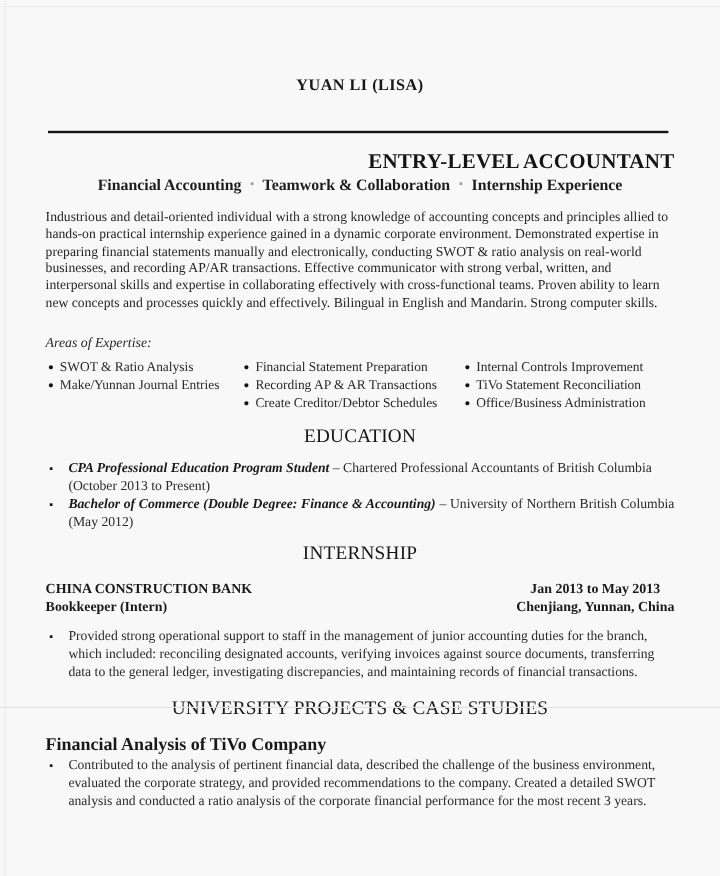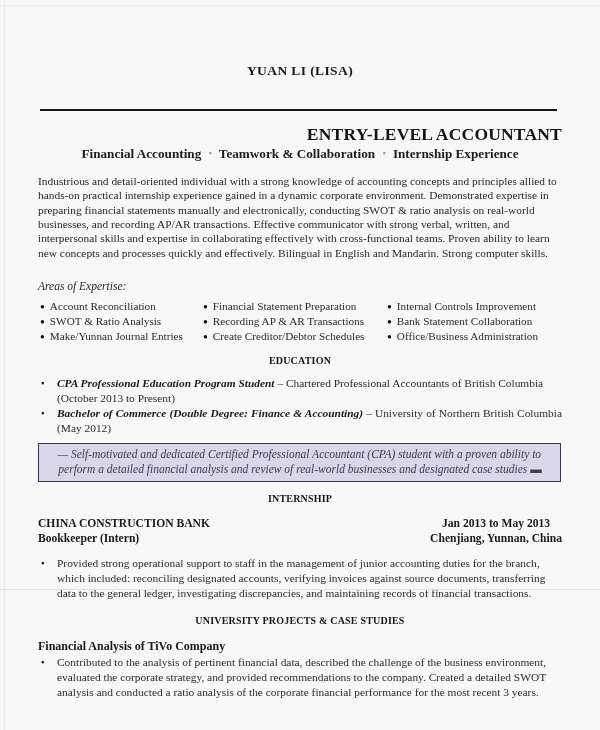--- a/index.html
+++ b/index.html
@@ -46,21 +46,21 @@
   .aoe-grid { margin-top: 7px; display: flex; padding-left: 2px; }
   .aoe-col { display: flex; flex-direction: column; }
   .aoe-col-1 { width: 163px; }
   .aoe-col-2 { width: 184px; }
   .aoe-col-3 { flex: 1; }
   .aoe-item { font-size: 11.2px; line-height: 14.6px; white-space: nowrap; }
   .dot { font-size: 8px; vertical-align: 1.5px; margin-right: 5px; color: #111; }
 
   h3.sec {
     margin-top: 11px; text-align: center;
-    font-size: 10px; font-weight: bold; letter-spacing: .2px; color: #151515;
+    font-size: 16px; font-weight: normal; letter-spacing: .2px; color: #151515;
   }
 
   .edu-list { margin-top: 10px; }
   .edu-item { display: flex; margin-bottom: 1px; }
   .sq { width: 19px; flex: 0 0 19px; font-size: 9px; line-height: 14.5px; color: #111; padding-left: 3px; }
   .edu-text { flex: 1; font-size: 11.4px; line-height: 14.5px; }
   .edu-text.justify { text-align: justify; }
   .edu-text b { color: #191919; font-style: italic; }
 
   .callout {
@@ -74,21 +74,21 @@
   }
   .callout .enddash { font-weight: bold; font-style: normal; letter-spacing: -1px; }
 
   .job-row { margin-top: 12px; display: flex; justify-content: space-between; }
   .job-left, .job-right { font-size: 11.6px; font-weight: bold; line-height: 15px; color: #191919; }
   .job-right { text-align: center; }
 
   .bullet-para { display: flex; margin-top: 10px; }
   .bullet-para .text { flex: 1; font-size: 11.4px; line-height: 14.9px; }
 
-  .proj-title { margin-top: 13px; font-size: 12px; font-weight: bold; color: #191919; }
+  .proj-title { margin-top: 13px; font-size: 15px; font-weight: bold; color: #191919; }
   .proj .bullet-para { margin-top: 1px; }
 </style>
 </head>
 <body>
 
 <div class="page">
   <div class="edge-v"></div>
   <div class="edge-h"></div>
   <div class="mid-divider"></div>
 
@@ -104,52 +104,48 @@
     <span class="sep">▪</span>
     <span>Internship Experience</span>
   </div>
 
   <p class="summary">Industrious and detail-oriented individual with a strong knowledge of accounting concepts and principles allied to hands-on practical internship experience gained in a dynamic corporate environment.  Demonstrated expertise in preparing financial statements manually and electronically, conducting SWOT &amp; ratio analysis on real-world businesses, and recording AP/AR transactions.  Effective communicator with strong verbal, written, and interpersonal skills and expertise in collaborating effectively with cross-functional teams.  Proven ability to learn new concepts and processes quickly and effectively.  Bilingual in English and Mandarin.  Strong computer skills.</p>
 
   <div class="aoe-label">Areas of Expertise:</div>
 
   <div class="aoe-grid">
     <div class="aoe-col aoe-col-1">
-      <div class="aoe-item"><span class="dot">●</span><span>Account Reconciliation</span></div>
       <div class="aoe-item"><span class="dot">●</span><span>SWOT &amp; Ratio Analysis</span></div>
       <div class="aoe-item"><span class="dot">●</span><span>Make/Yunnan Journal Entries</span></div>
     </div>
     <div class="aoe-col aoe-col-2">
       <div class="aoe-item"><span class="dot">●</span><span>Financial Statement Preparation</span></div>
       <div class="aoe-item"><span class="dot">●</span><span>Recording AP &amp; AR Transactions</span></div>
       <div class="aoe-item"><span class="dot">●</span><span>Create Creditor/Debtor Schedules</span></div>
     </div>
     <div class="aoe-col aoe-col-3">
       <div class="aoe-item"><span class="dot">●</span><span>Internal Controls Improvement</span></div>
-      <div class="aoe-item"><span class="dot">●</span><span>Bank Statement Collaboration</span></div>
+      <div class="aoe-item"><span class="dot">●</span><span>TiVo Statement Reconciliation</span></div>
       <div class="aoe-item"><span class="dot">●</span><span>Office/Business Administration</span></div>
     </div>
   </div>
 
   <h3 class="sec">EDUCATION</h3>
 
   <div class="edu-list">
     <div class="edu-item">
       <span class="sq">▪</span>
       <span class="edu-text"><b>CPA Professional Education Program Student</b><span> – Chartered Professional Accountants of British Columbia (October 2013 to Present)</span></span>
     </div>
     <div class="edu-item">
       <span class="sq">▪</span>
       <span class="edu-text justify"><b>Bachelor of Commerce (Double Degree: Finance &amp; Accounting)</b><span> – University of Northern British Columbia (May 2012)</span></span>
     </div>
   </div>
 
-  <div class="callout">
-    <span>— </span><span>Self-motivated and dedicated Certified Professional Accountant (CPA) student with a proven ability to perform a detailed financial analysis and review of real-world businesses and designated case studies </span><span class="enddash">▬</span>
-  </div>
 
   <h3 class="sec">INTERNSHIP</h3>
 
   <div class="job-row">
     <div class="job-left">
       <div>CHINA CONSTRUCTION BANK</div>
       <div>Bookkeeper (Intern)</div>
     </div>
     <div class="job-right">
       <div>Jan 2013 to May 2013</div>

